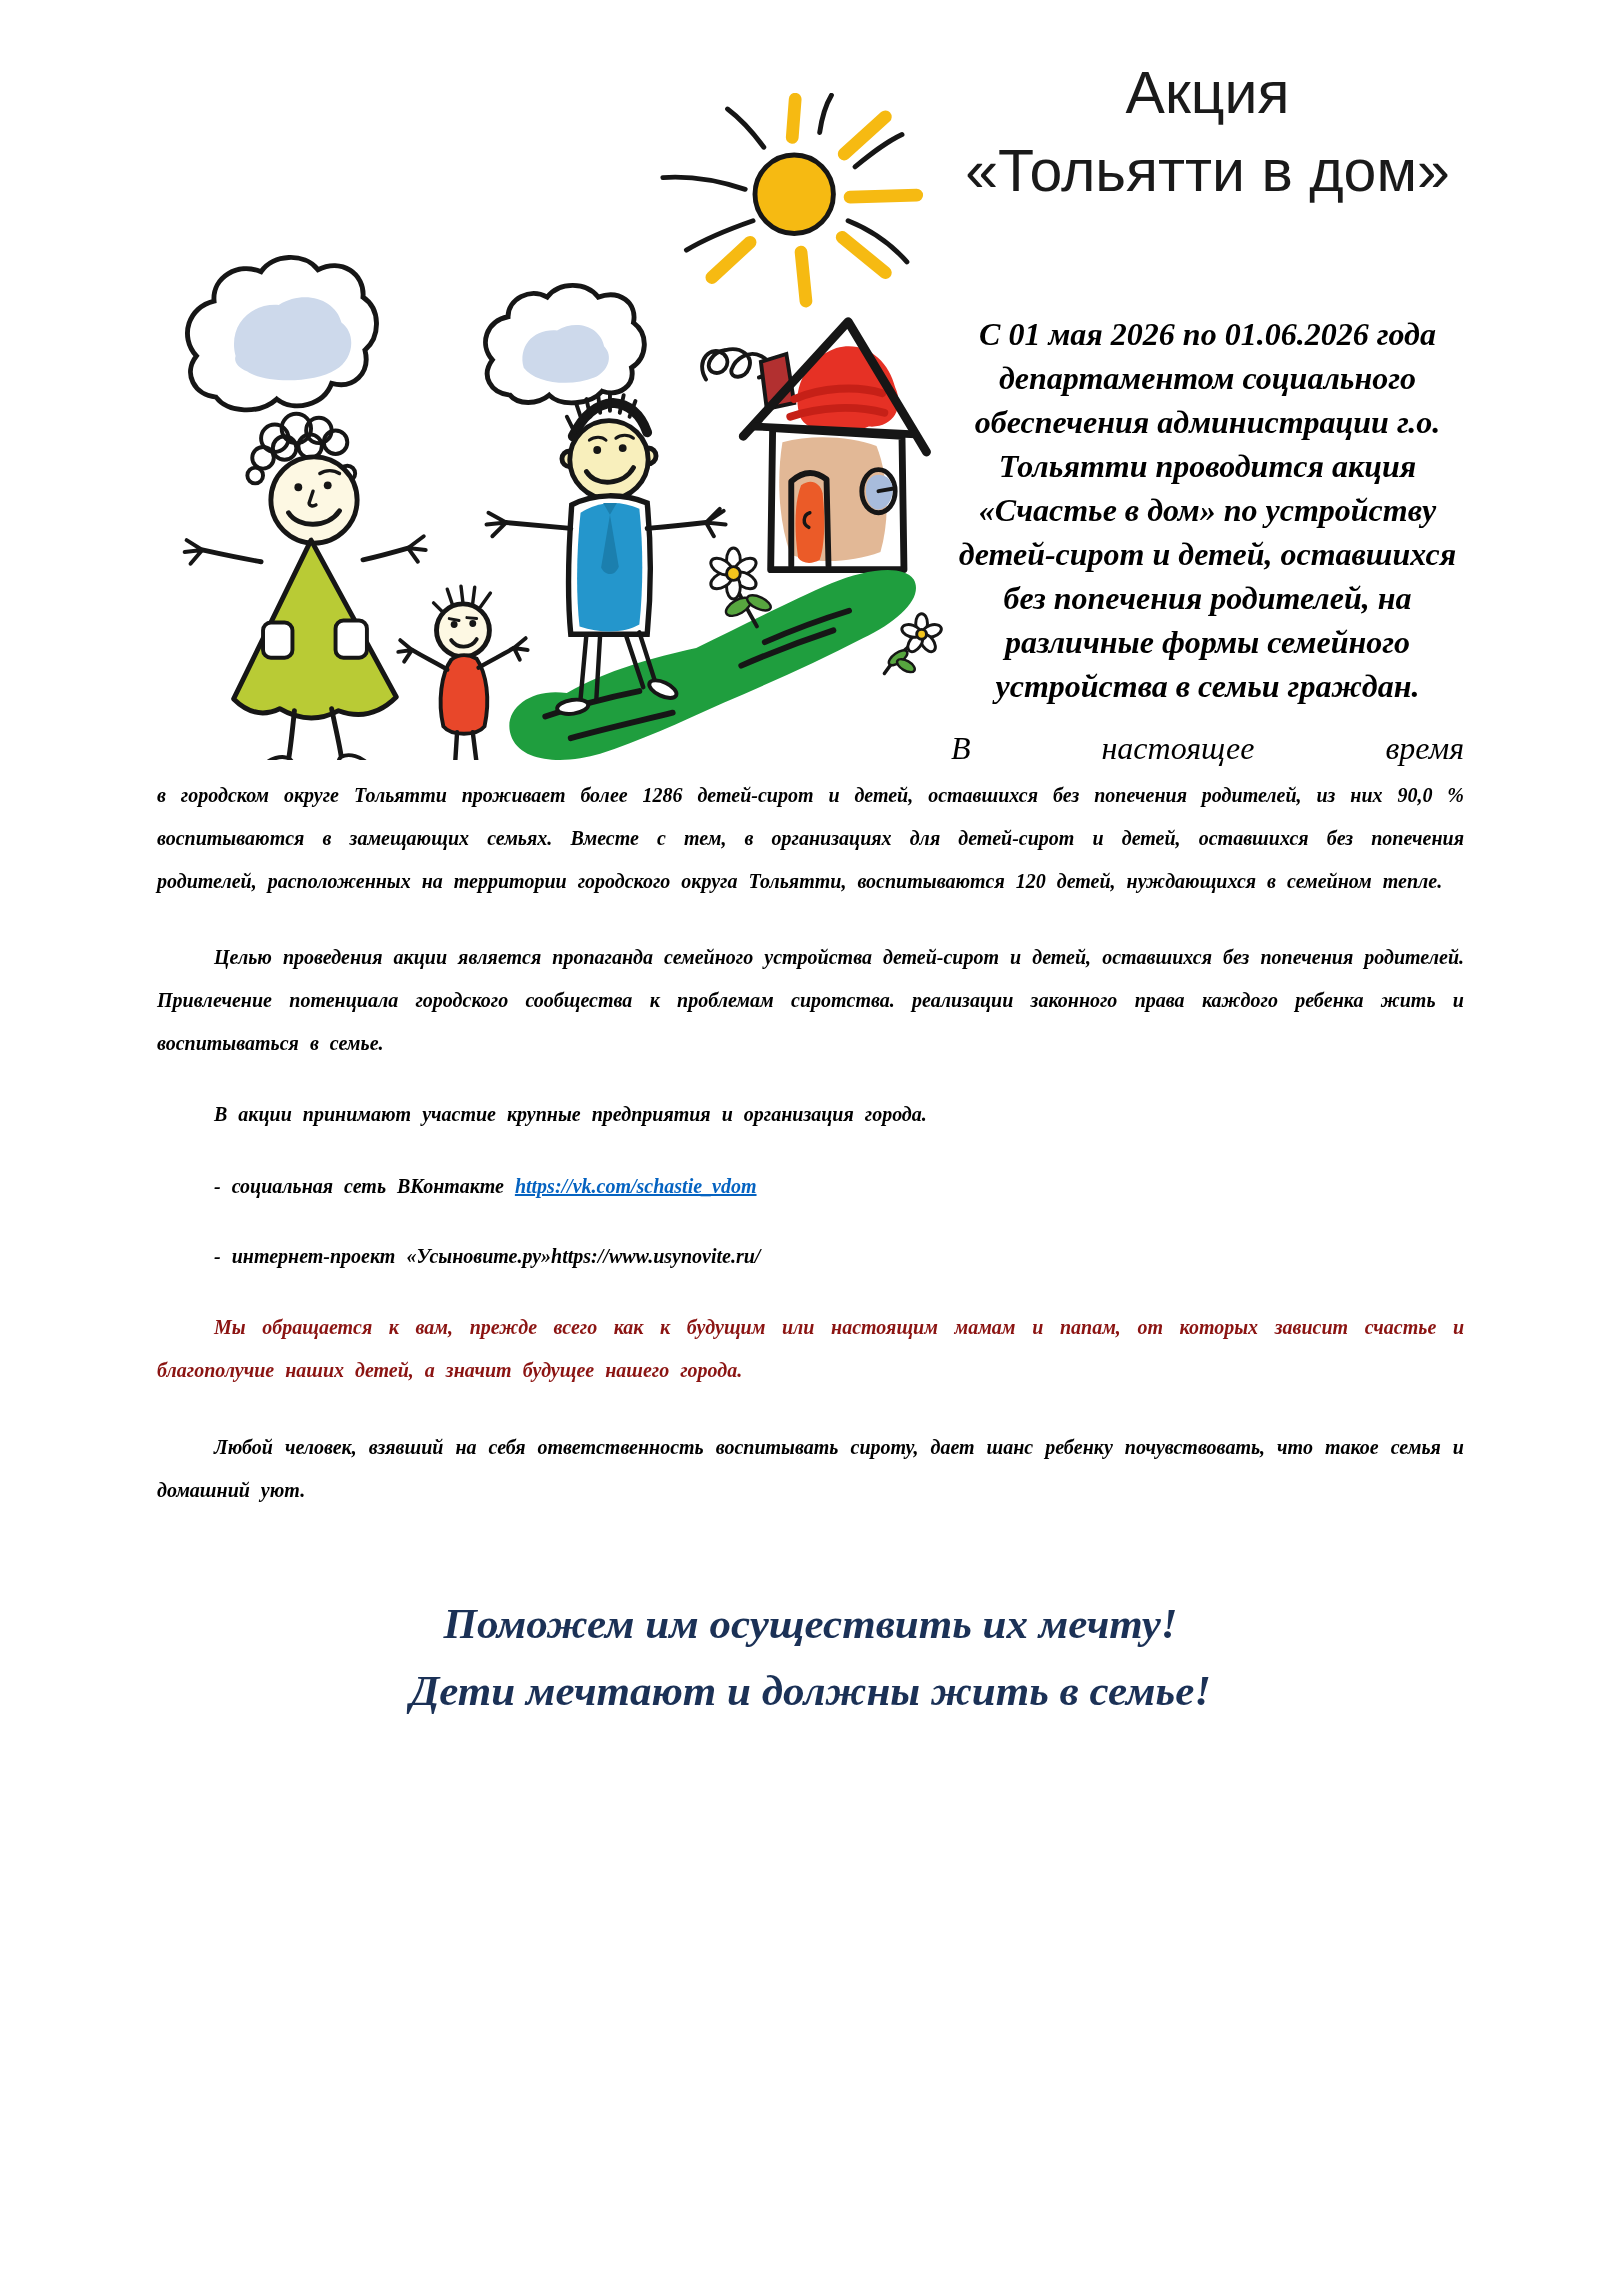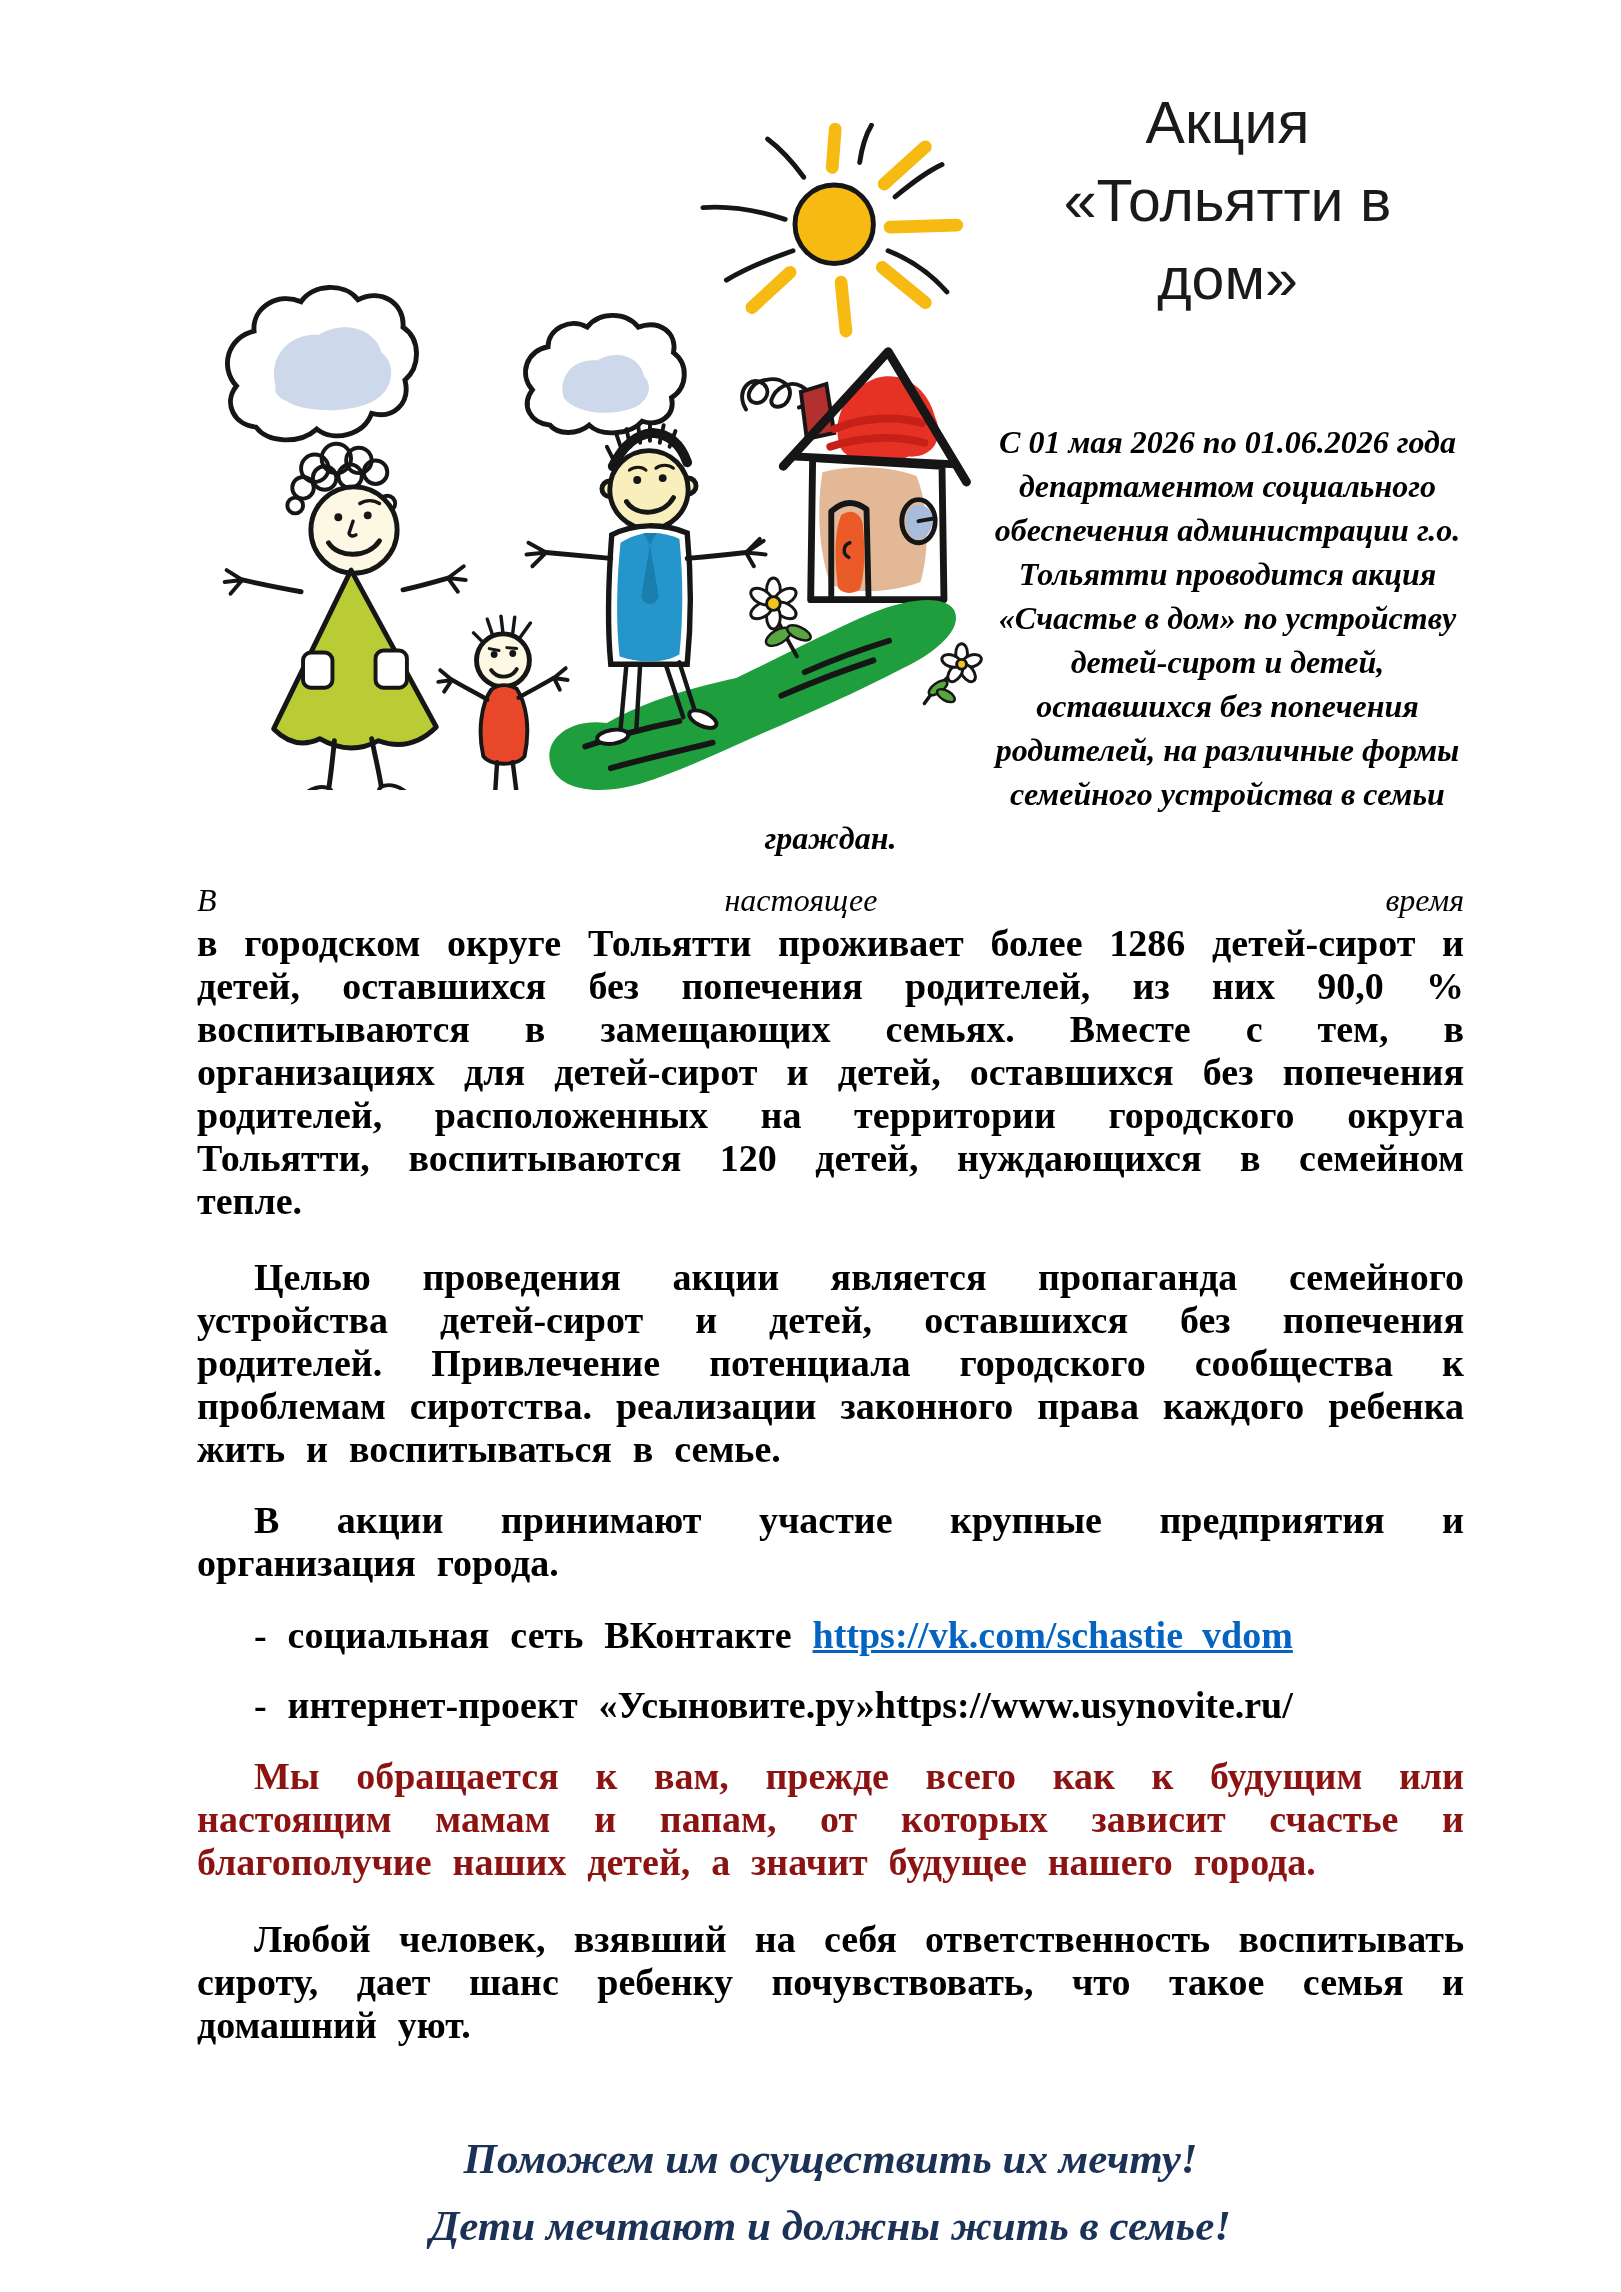--- a/index.html
+++ b/index.html
@@ -1,35 +1,35 @@
 <!DOCTYPE html>
 <html lang="ru" style="--link-blue: #0563C1; --appeal-red: #8B1412; --footer-navy: #1B3156; --ink-black: #161616; --sun-yellow: #F6BA12; --cloud-blue: #CDD9EB; --dress-green: #B9CB35; --child-shirt-red: #E8472A; --father-shirt-blue: #2496CC; --tie-blue: #1B7FAE; --roof-red: #E63125; --wall-tan: #E2B896; --door-orange: #EB5B28; --window-blue: #A8BCDC; --grass-green: #1F9E3E; --leaf-green: #57A63F; --flower-center-yellow: #F2C41D;"><head>
 <meta charset="utf-8">
 <style>
   html,body{margin:0;padding:0;}
   body{
     width:1621px;height:2293px;background:#ffffff;color:#000;
     font-family:"Liberation Serif",serif;position:relative;overflow:hidden;
   }
-  .content{padding:84px 157px 0 157px;margin-left:40px;}
+  .content{padding:54px 157px 0 157px;}
 
   
   .illustration{float:left;width:833px;height:720px;margin-left:-39px;}
   .illustration svg{display:block;margin-top:39px;}
 
   
   .doc-title{font-family:"Liberation Sans",sans-serif;font-weight:400;
     font-size:59px;line-height:78px;text-align:center;color:#1a1a1a;}
 
   
   .intro{margin-top:102px;font-weight:bold;font-style:italic;
     font-size:32px;line-height:44px;text-align:center;}
 
   
-  .par{font-weight:bold;font-size:38px;line-height:43px;
+  .par{font-weight:bold;font-style:italic;font-size:20px;line-height:43px;
     text-align:justify;text-indent:57px;word-spacing:0.30em;margin:0;}
   .p-first{font-weight:normal;font-style:italic;font-size:32px;line-height:44px;
     margin:17.6px 0 0 0;text-align:justify;text-align-last:justify;-moz-text-align-last:justify;}
   .clear{clear:left;}
   .mt34{margin-top:33px;} .mt29{margin-top:28px;} .mt10{margin-top:9.8px;}
   .mt30{margin-top:29px;} .mt28{margin-top:27.4px;} .mt35{margin-top:34px;}
   .appeal{color:var(--appeal-red,#8B1412);}
   a.vk{color:var(--link-blue,#0563C1);text-decoration:underline;}
 
   .footer-slogan{margin-top:78px;text-align:center;font-weight:bold;font-style:italic;

